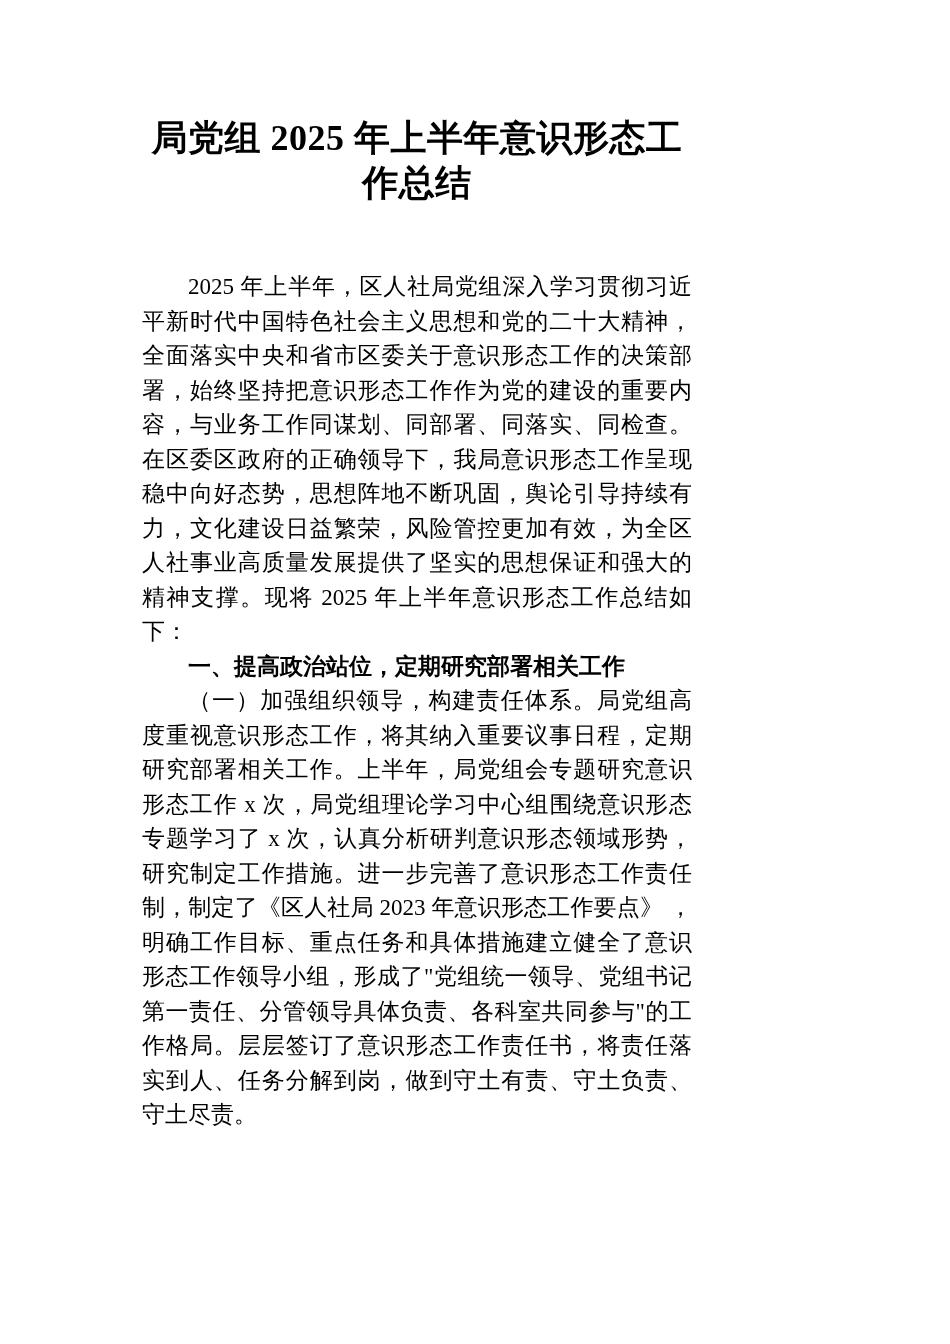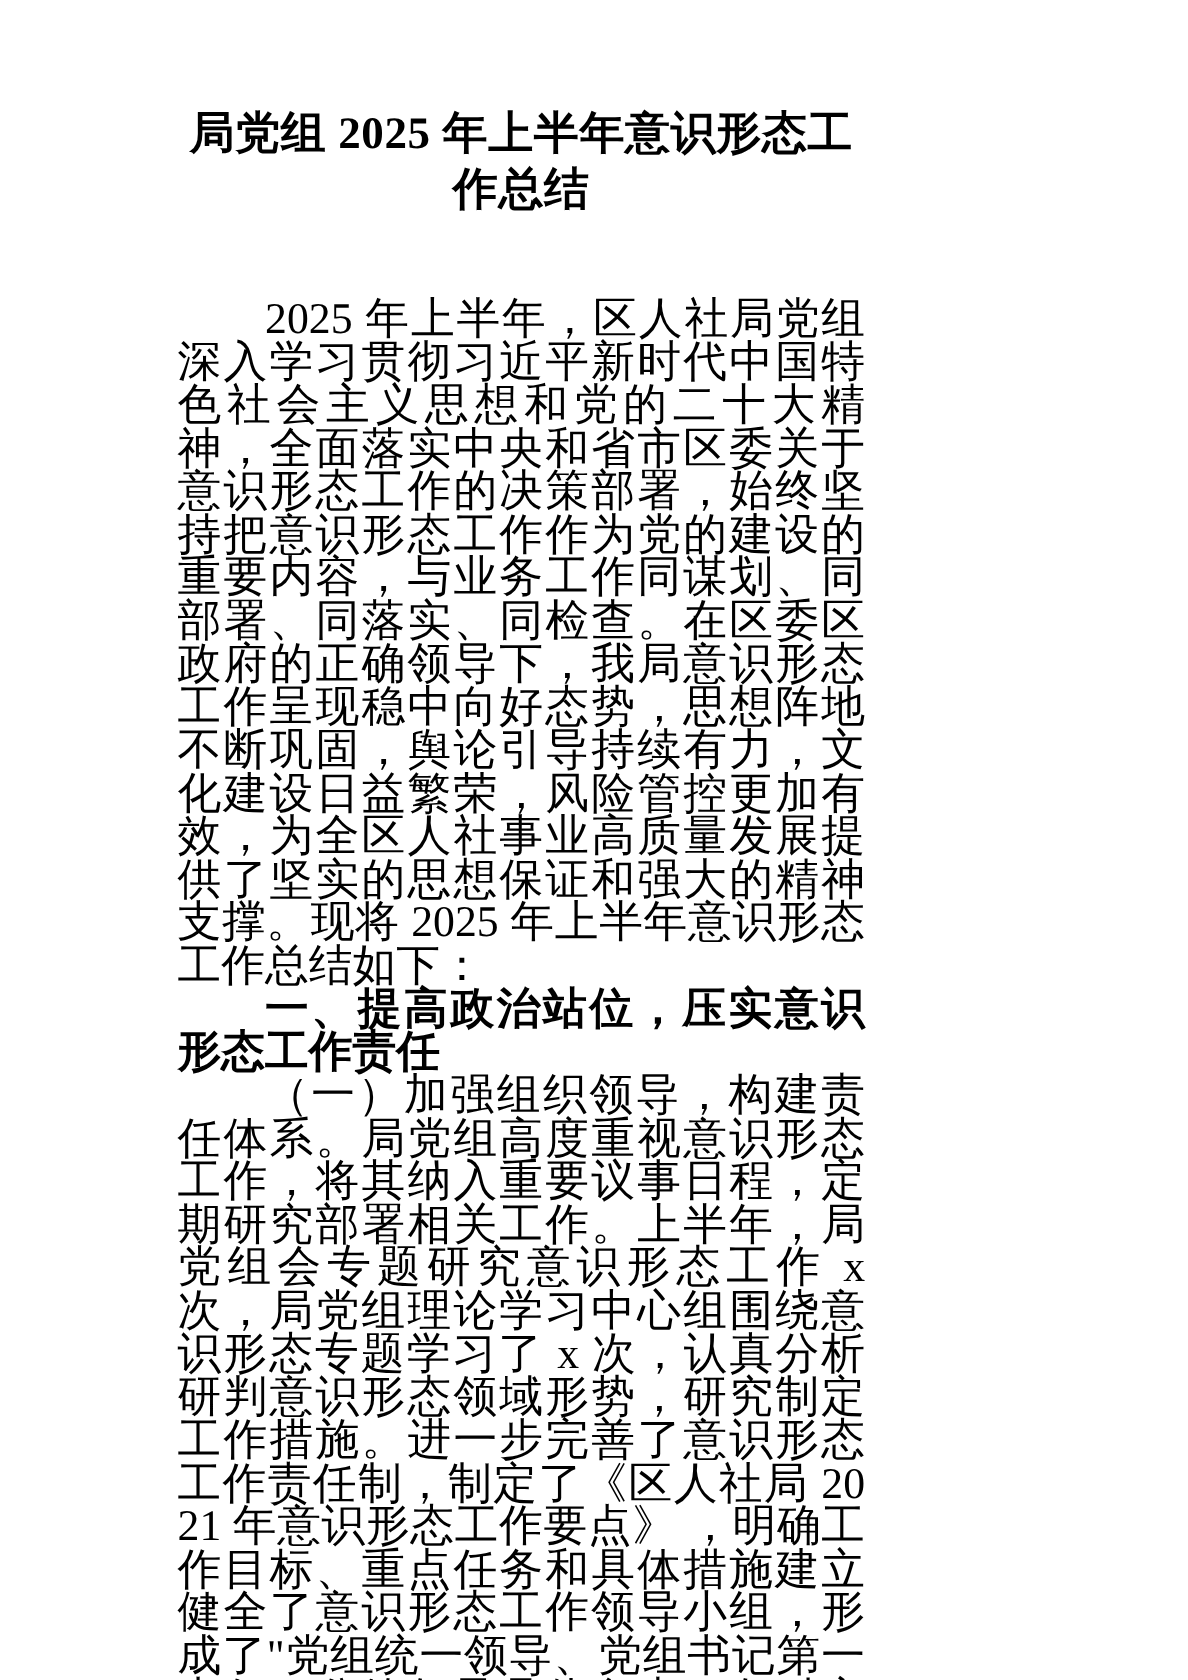--- a/index.html
+++ b/index.html
@@ -11,47 +11,47 @@
     height: 1344px;
     background: #ffffff;
     overflow: hidden;
     color: #000000;
     font-family: "Liberation Serif", "DejaVu Serif", serif;
   }
   .page {
     box-sizing: border-box;
     width: 832px;
     height: 1344px;
-    padding: 84px 140px 0 142px;
+    padding: 116px 140px 0 142px;
     background: #ffffff;
   }
   .doc-title {
     margin: 0 0 64px 0;
     font-size: 36px;
     line-height: 1.25;
     font-weight: bold;
     text-align: center;
     letter-spacing: 0.5px;
   }
   .doc-body p {
     margin: 0;
-    font-size: 35px;
+    font-size: 23px;
     line-height: 34.5px;
     text-align: justify;
     text-justify: inter-ideograph;
     text-indent: 2em;
     word-break: break-all;
   }
   .doc-body p.heading {
     font-weight: bold;
   }
 </style>
 </head>
 <body>
 
 <div class="page">
   <h1 class="doc-title">局党组 2025 年上半年意识形态工作总结</h1>
   <div class="doc-body" id="doc-body">
       <p class="body">2025 年上半年，区人社局党组深入学习贯彻习近平新时代中国特色社会主义思想和党的二十大精神，全面落实中央和省市区委关于意识形态工作的决策部署，始终坚持把意识形态工作作为党的建设的重要内容，与业务工作同谋划、同部署、同落实、同检查。在区委区政府的正确领导下，我局意识形态工作呈现稳中向好态势，思想阵地不断巩固，舆论引导持续有力，文化建设日益繁荣，风险管控更加有效，为全区人社事业高质量发展提供了坚实的思想保证和强大的精神支撑。现将 2025 年上半年意识形态工作总结如下：</p>
-      <p class="heading">一、提高政治站位，压实意识形态工作责任</p>
-      <p class="body">（一）加强组织领导，构建责任体系。局党组高度重视意识形态工作，将其纳入重要议事日程，定期研究部署相关工作。上半年，局党组会专题研究意识形态工作 x 次，局党组理论学习中心组围绕意识形态专题学习了 x 次，认真分析研判意识形态领域形势，研究制定工作措施。进一步完善了意识形态工作责任制，制定了《区人社局 2021 年意识形态工作要点》 ，明确工作目标、重点任务和具体措施建立健全了意识形态工作领导小组，形成了"党组统一领导、党组书记第一责任、分管领导具体负责、各科室共同参与"的工作格局。层层签订了意识形态工作责任书，将责任落实到人、任务分解到岗，做到守土有责、守土负责、守土尽责。</p>
+      <p class="heading">一、提高政治站位，定期研究部署相关工作</p>
+      <p class="body">（一）加强组织领导，构建责任体系。局党组高度重视意识形态工作，将其纳入重要议事日程，定期研究部署相关工作。上半年，局党组会专题研究意识形态工作 x 次，局党组理论学习中心组围绕意识形态专题学习了 x 次，认真分析研判意识形态领域形势，研究制定工作措施。进一步完善了意识形态工作责任制，制定了《区人社局 2023 年意识形态工作要点》 ，明确工作目标、重点任务和具体措施建立健全了意识形态工作领导小组，形成了"党组统一领导、党组书记第一责任、分管领导具体负责、各科室共同参与"的工作格局。层层签订了意识形态工作责任书，将责任落实到人、任务分解到岗，做到守土有责、守土负责、守土尽责。</p>
     </div>
 </div>
 
 </body></html>

